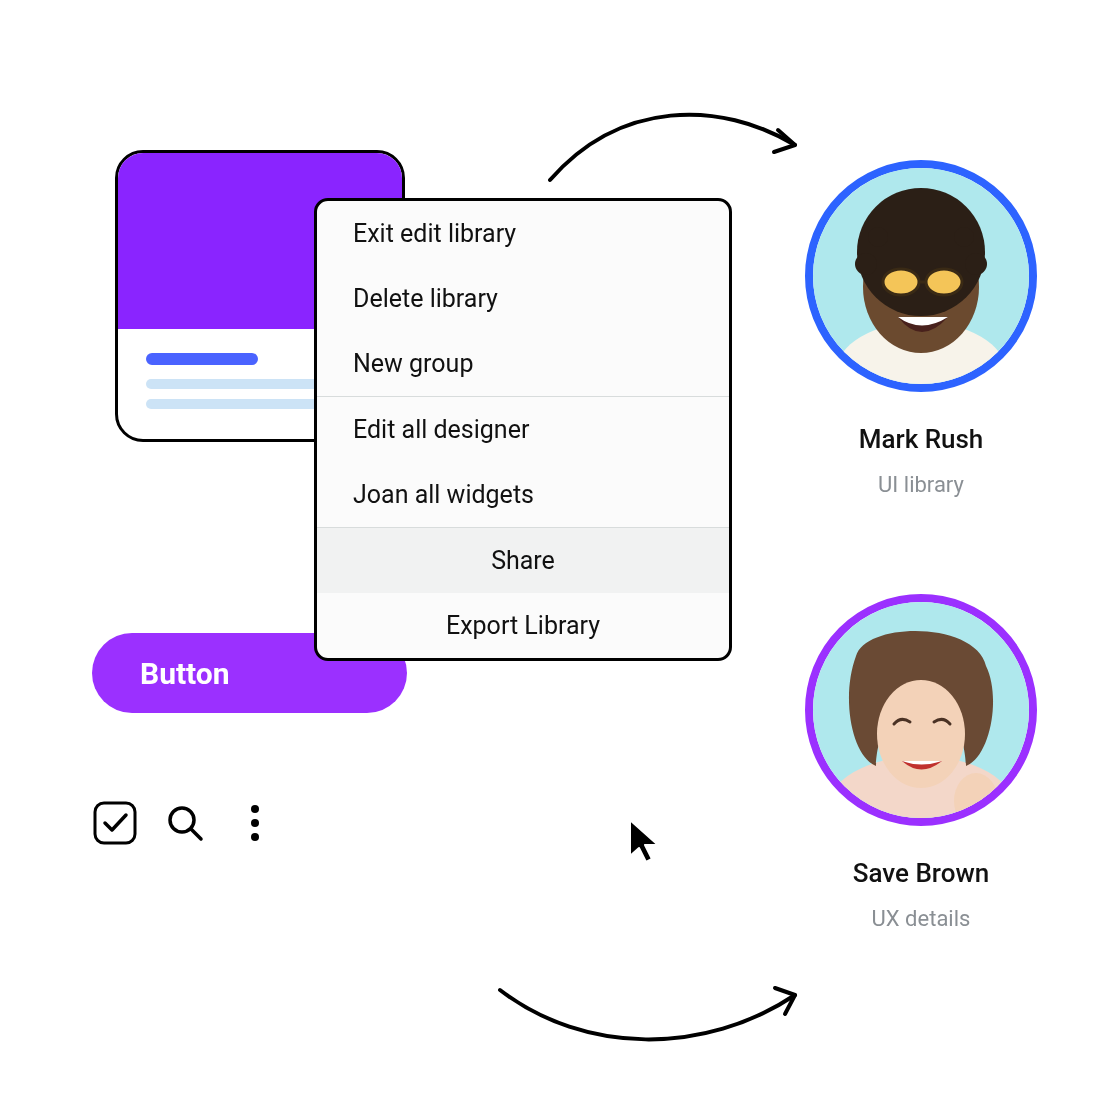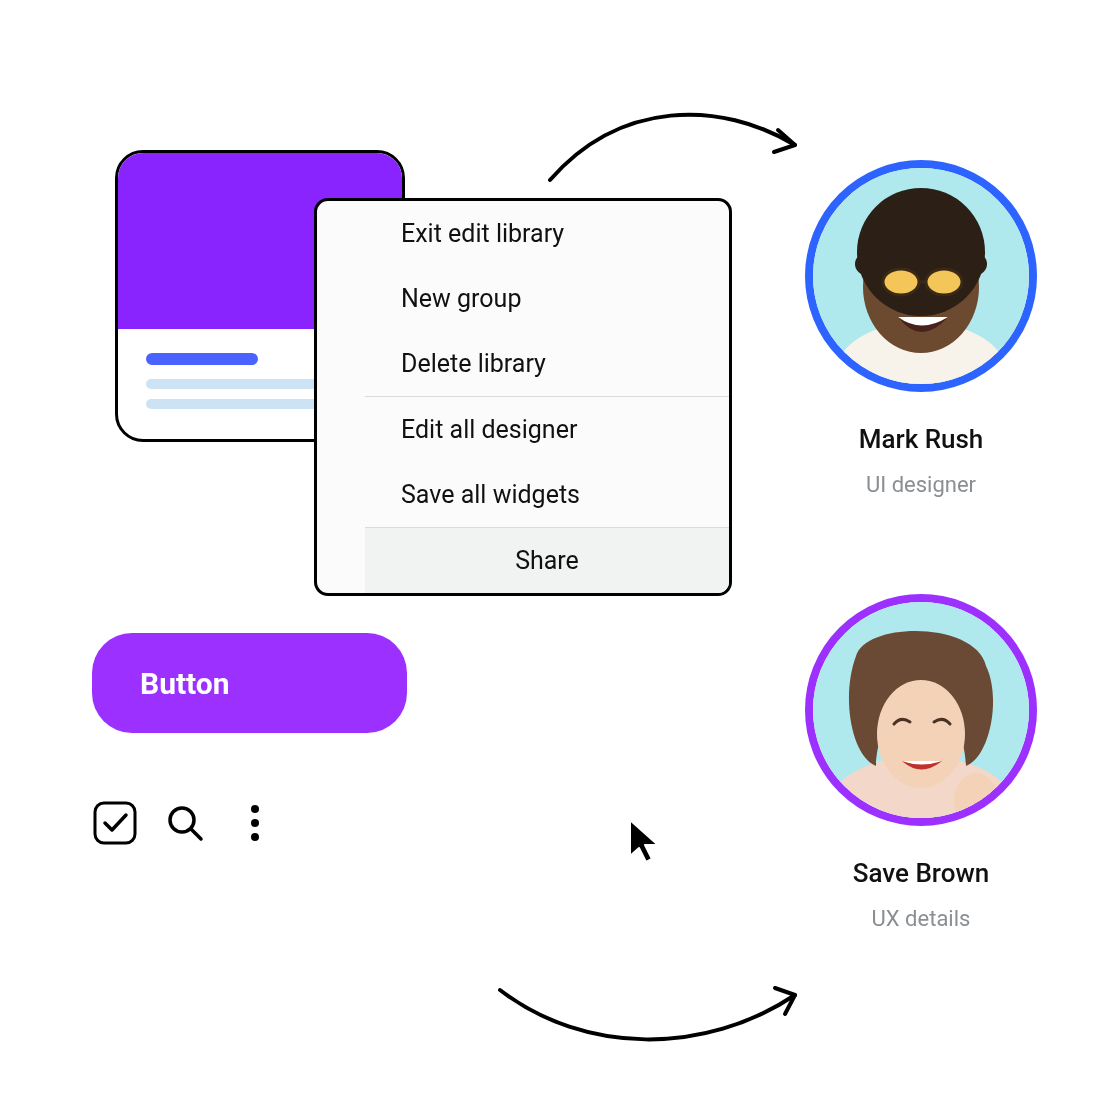--- a/index.html
+++ b/index.html
@@ -47,21 +47,21 @@
 }
 .card-widget .line-thin.a { width: 220px; }
 .card-widget .line-thin.b { width: 180px; }
 
 
 .pill-button {
   position: absolute;
   top: 633px;
   left: 92px;
   width: 315px;
-  height: 100px;
+  height: 80px;
   background: #9b30ff;
   border-radius: 40px;
   display: flex;
   align-items: center;
   padding-left: 48px;
   color: #ffffff;
   font-size: 30px;
   font-weight: 700;
 }
 
@@ -85,21 +85,20 @@
 
 .context-menu {
   position: absolute;
   top: 198px;
   left: 314px;
   width: 418px;
   background: #fbfbfb;
   border: 3.5px solid #000000;
   border-radius: 14px;
   overflow: hidden;
-  padding-left: 48px;
 }
 .menu-section {
   border-bottom: 1px solid #d8dcdc;
 }
 .menu-section:last-child { border-bottom: none; text-align: center; }
 .menu-item {
   padding: 18px 36px;
   font-size: 25px;
   color: #111111;
   font-weight: 400;
@@ -213,29 +212,30 @@
       <circle cx="8" cy="6" r="4" fill="#000"></circle>
       <circle cx="8" cy="20" r="4" fill="#000"></circle>
       <circle cx="8" cy="34" r="4" fill="#000"></circle>
     </svg>
   </div>
 </div>
 
 <div class="context-menu">
   <div class="menu-section">
     <div class="menu-item">Exit edit library</div>
+    <div class="menu-item">Delete library</div>
     <div class="menu-item">New group</div>
-    <div class="menu-item">Delete library</div>
   </div>
   <div class="menu-section">
     <div class="menu-item">Edit all designer</div>
-    <div class="menu-item">Save all widgets</div>
+    <div class="menu-item">Joan all widgets</div>
   </div>
   <div class="menu-section">
     <div class="menu-item highlighted">Share</div>
+    <div class="menu-item">Export Library</div>
   </div>
 </div>
 
 <div class="cursor">
   <svg width="36" height="48" viewBox="0 0 36 48">
     <path d="M2 2 L2 38 L11 30 L18 44 L24 41 L17 27 L30 27 Z" fill="#000" stroke="#fff" stroke-width="2" stroke-linejoin="round"></path>
   </svg>
 </div>
 
 <div class="arrow-top">
@@ -265,21 +265,21 @@
         <circle cx="160" cy="82" r="11" fill="#2b1f16"></circle>
         <ellipse cx="85" cy="100" rx="18" ry="13" fill="#f4c558" stroke="#3a2a15" stroke-width="3"></ellipse>
         <ellipse cx="128" cy="100" rx="18" ry="13" fill="#f4c558" stroke="#3a2a15" stroke-width="3"></ellipse>
         <line x1="103" y1="100" x2="110" y2="100" stroke="#3a2a15" stroke-width="3"></line>
         <path d="M82 135 Q105 165 132 135" fill="#48211c"></path>
         <path d="M82 135 Q105 152 132 135" fill="#fff"></path>
       </svg>
     </div>
   </div>
   <div class="person-name">Mark Rush</div>
-  <div class="person-role">UI designer</div>
+  <div class="person-role">UI library</div>
 </div>
 
 <div class="person joan">
   <div class="avatar-ring purple">
     <div class="avatar-inner">
       <svg class="face" width="210" height="210" viewBox="0 0 210 210">
         <ellipse cx="105" cy="195" rx="95" ry="55" fill="#f3d7c9"></ellipse>
         <path d="M40 40 C 50 5, 160 5, 170 50 C 185 80, 175 140, 150 150 C 150 150, 150 90, 105 85 C 60 90, 60 150, 60 150 C 35 140, 25 80, 40 40 Z" fill="#6a4a34"></path>
         <ellipse cx="105" cy="118" rx="44" ry="54" fill="#f3d2b8"></ellipse>
         <path d="M78 108 Q85 100 94 106" fill="none" stroke="#4a3224" stroke-width="3" stroke-linecap="round"></path>

